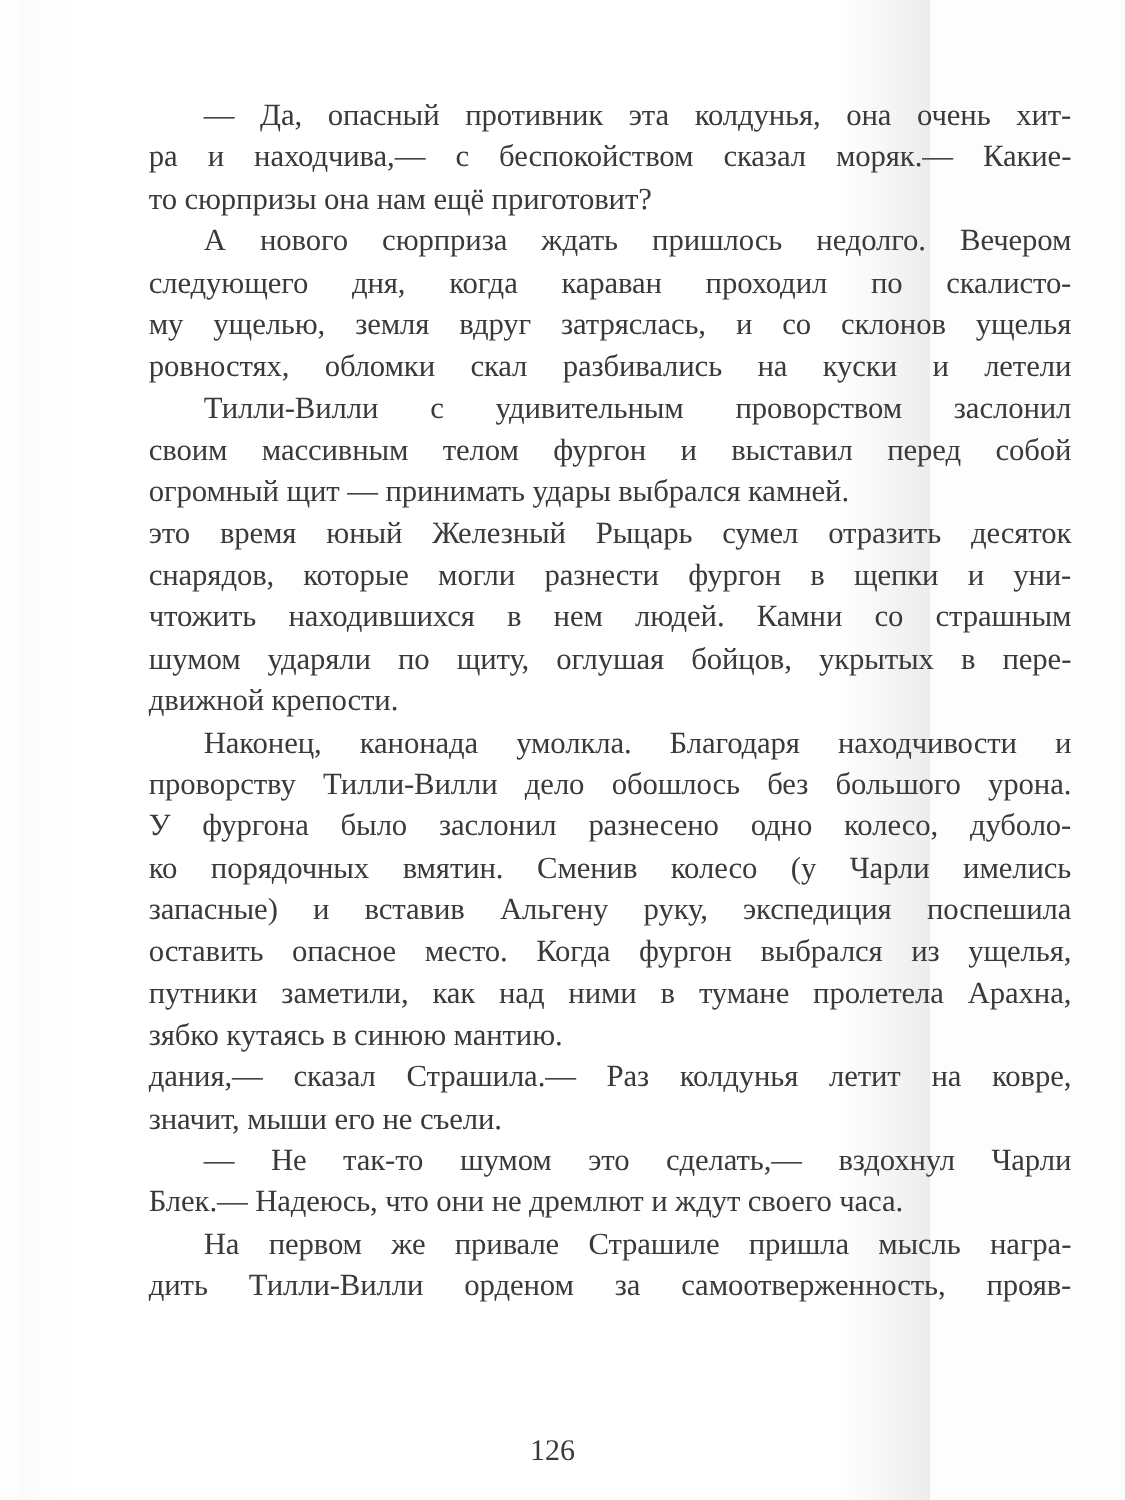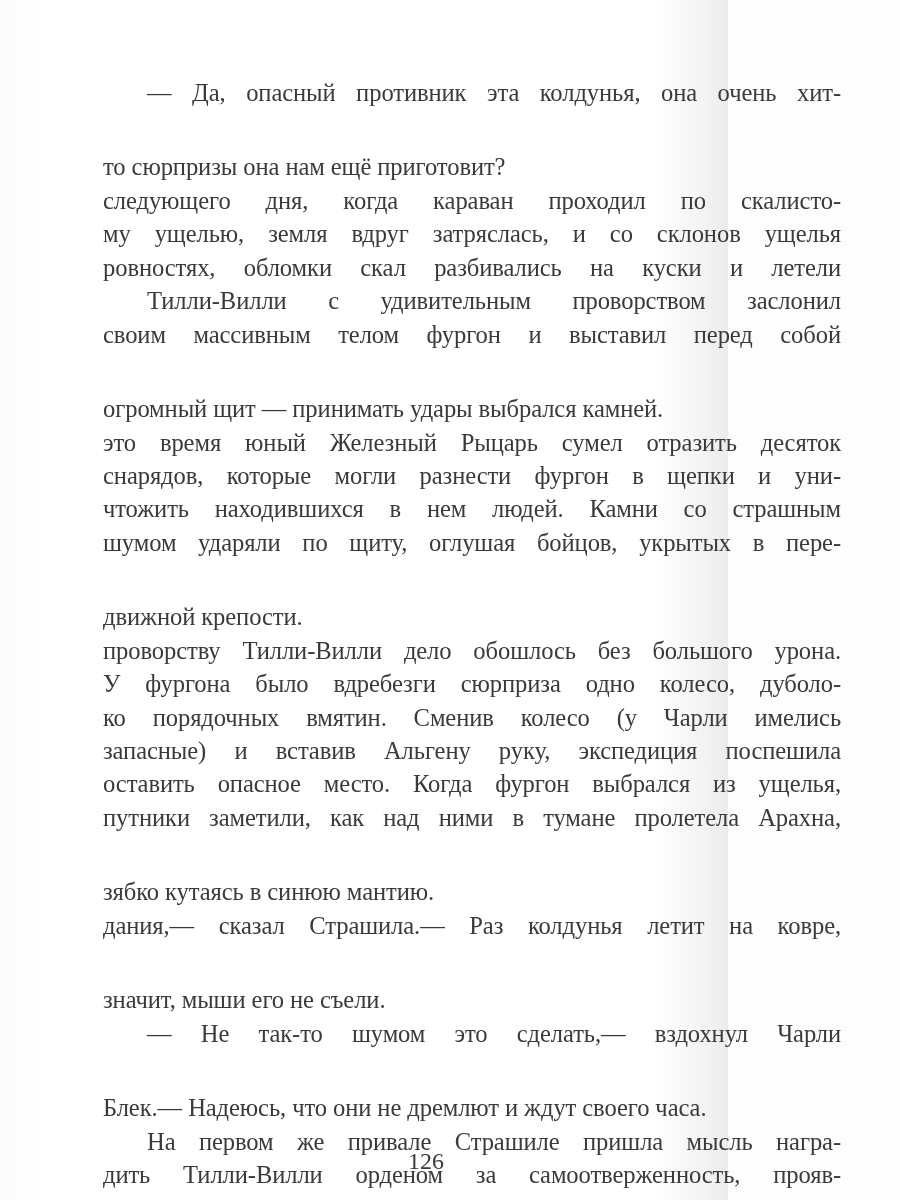--- a/index.html
+++ b/index.html
@@ -8,21 +8,21 @@
     }
     body {
       width: 900px;
       height: 1200px;
       overflow: hidden;
       background: #fdfdfd;
       position: relative;
     }
     .page {
       position: absolute;
-      left: 0; top: 0;
+      left: 16px; top: 0;
       width: 728px; height: 1200px;
       background: linear-gradient(to right, #fbfbfb 0%, #ffffff 6%, #ffffff 90%, #f4f4f4 96%, #ececec 100%);
     }
     .text-block {
       position: absolute;
       left: 103px;
       top: 76px;
       width: 738px;
       font-family: "Liberation Serif", "DejaVu Serif", serif;
       font-size: 24.6px;
@@ -35,55 +35,57 @@
       white-space: nowrap;
       text-align: justify;
       text-align-last: justify;
       height: 33.45px;
     }
     .line.indent {
       padding-left: 44px;
     }
     .line.last {
       text-align-last: left;
-      margin-top: 41px;
     }
     .page-number {
       position: absolute;
       left: 0;
       width: 900px;
       top: 1148px;
       text-align: center;
       font-family: "Liberation Serif", "DejaVu Serif", serif;
       font-size: 24px;
       color: #3b3939;
       padding-right: 48px;
       box-sizing: border-box;
     }
   </style>
 </head>
 <body>
 
 <div class="page">
   <div class="text-block" id="text-block">
       <span class="line indent">— Да, опасный противник эта колдунья, она очень хит-</span>
+      <span class="line">ра и находчива,— с беспокойством сказал моряк.— Какие-</span>
       <span class="line last">то сюрпризы она нам ещё приготовит?</span>
+      <span class="line indent">А нового сюрприза ждать пришлось недолго. Вечером</span>
       <span class="line">следующего дня, когда караван проходил по скалисто-</span>
       <span class="line">му ущелью, земля вдруг затряслась, и со склонов ущелья</span>
       <span class="line">ровностях, обломки скал разбивались на куски и летели</span>
       <span class="line indent">Тилли-Вилли с удивительным проворством заслонил</span>
       <span class="line">своим массивным телом фургон и выставил перед собой</span>
       <span class="line last">огромный щит — принимать удары выбрался камней.</span>
       <span class="line">это время юный Железный Рыцарь сумел отразить десяток</span>
       <span class="line">снарядов, которые могли разнести фургон в щепки и уни-</span>
       <span class="line">чтожить находившихся в нем людей. Камни со страшным</span>
       <span class="line">шумом ударяли по щиту, оглушая бойцов, укрытых в пере-</span>
       <span class="line last">движной крепости.</span>
+      <span class="line indent">Наконец, канонада умолкла. Благодаря находчивости и</span>
       <span class="line">проворству Тилли-Вилли дело обошлось без большого урона.</span>
-      <span class="line">У фургона было вдребезги сюрприза одно колесо, дуболо-</span>
+      <span class="line">У фургона было заслонил разнесено одно колесо, дуболо-</span>
       <span class="line">ко порядочных вмятин. Сменив колесо (у Чарли имелись</span>
       <span class="line">запасные) и вставив Альгену руку, экспедиция поспешила</span>
       <span class="line">оставить опасное место. Когда фургон выбрался из ущелья,</span>
       <span class="line">путники заметили, как над ними в тумане пролетела Арахна,</span>
       <span class="line last">зябко кутаясь в синюю мантию.</span>
       <span class="line">дания,— сказал Страшила.— Раз колдунья летит на ковре,</span>
       <span class="line last">значит, мыши его не съели.</span>
       <span class="line indent">— Не так-то шумом это сделать,— вздохнул Чарли</span>
       <span class="line last">Блек.— Надеюсь, что они не дремлют и ждут своего часа.</span>
       <span class="line indent">На первом же привале Страшиле пришла мысль награ-</span>

